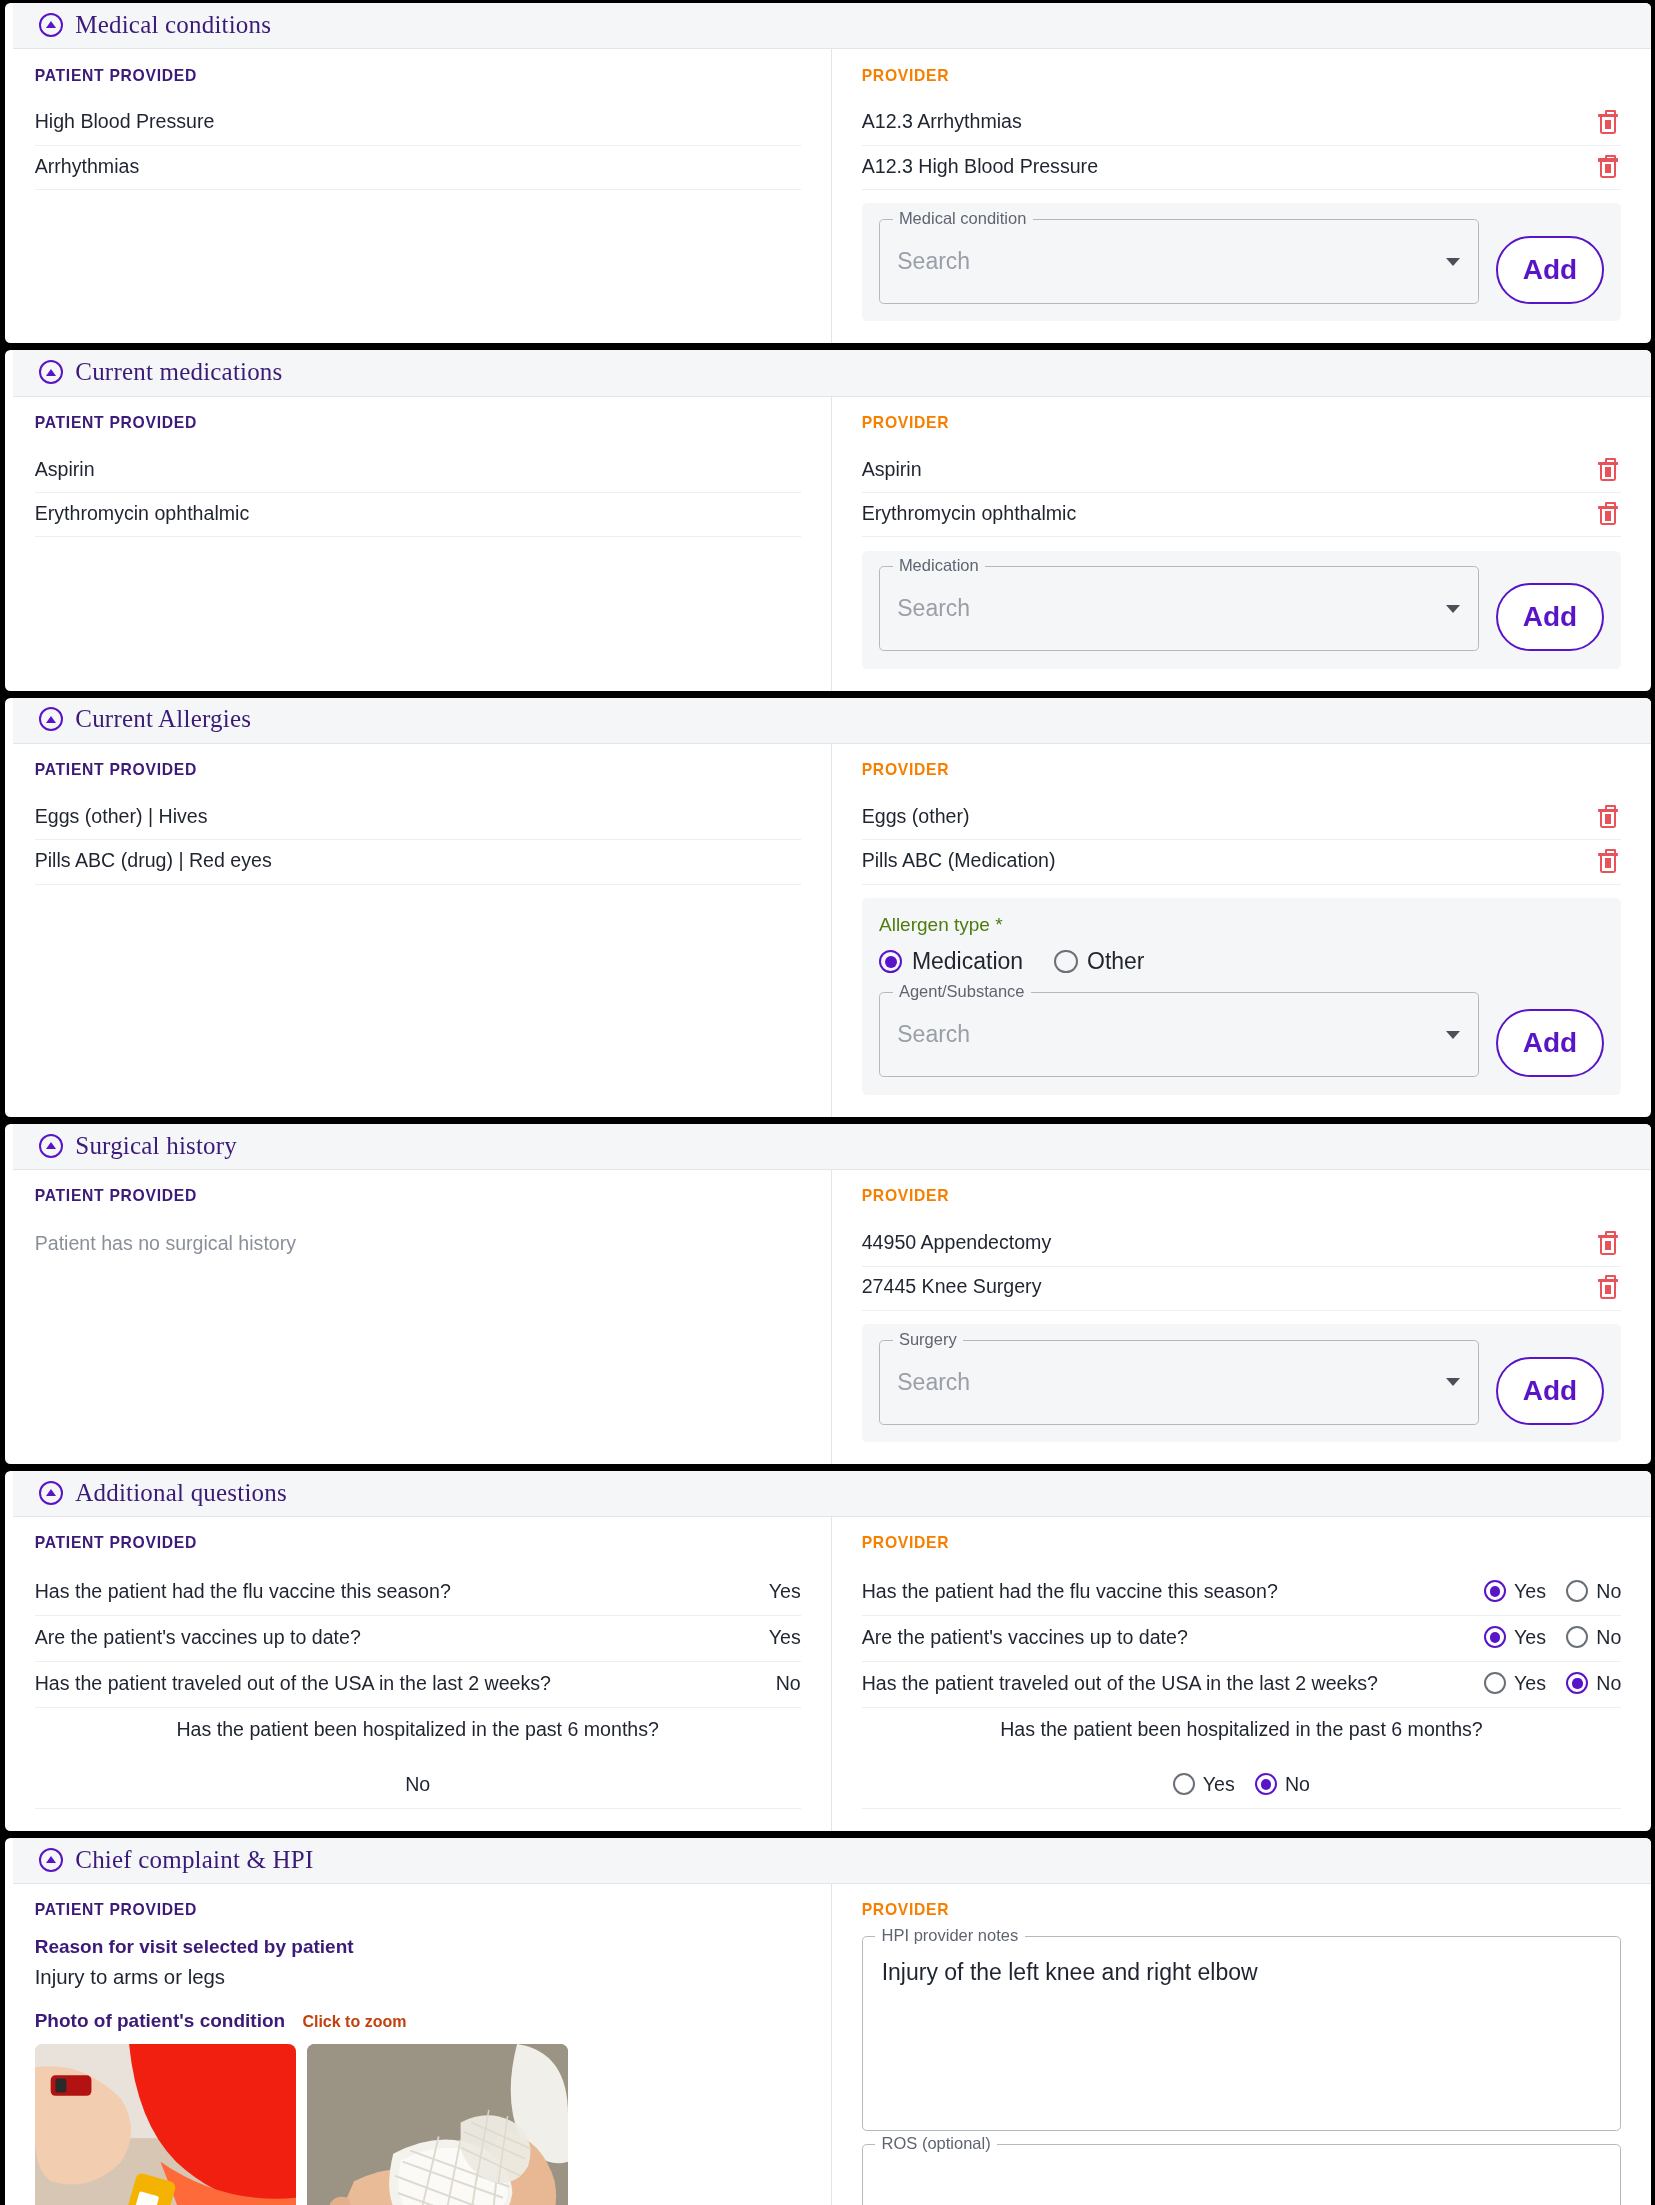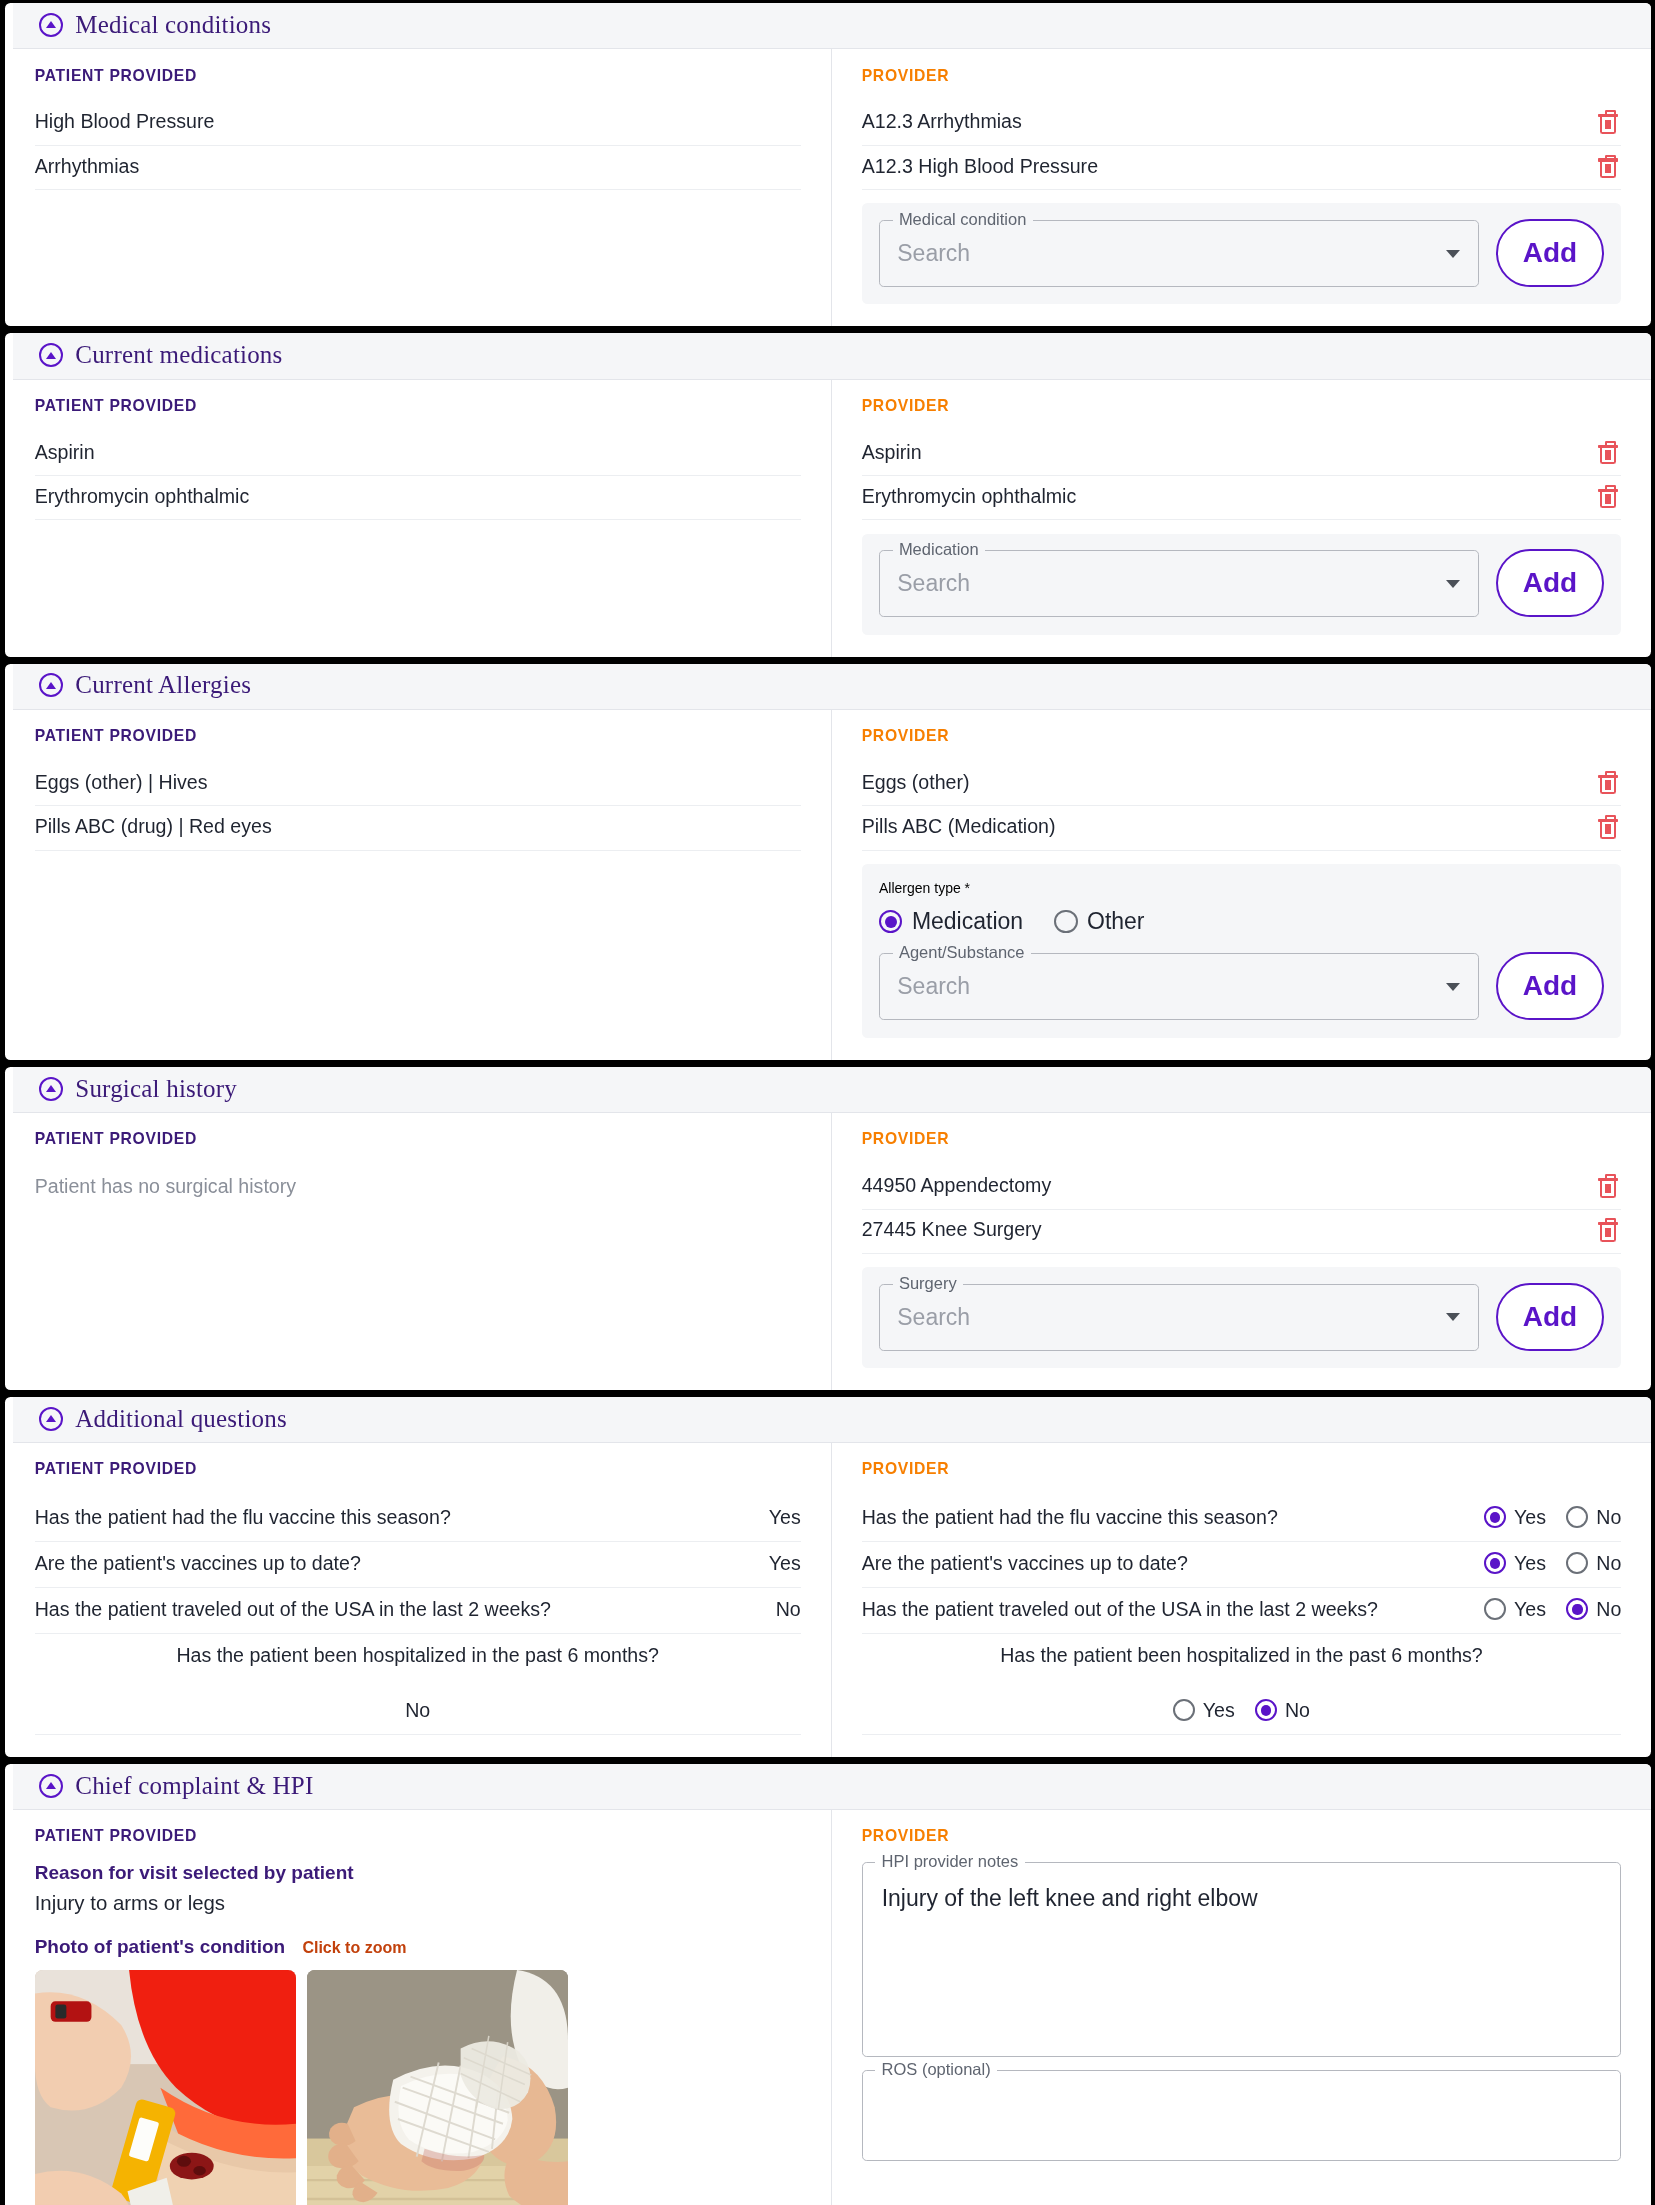--- a/index.html
+++ b/index.html
@@ -117,21 +117,21 @@
     align-items: flex-end;
     gap: 17.3px;
   }
   .search-panel.with-radio { flex-direction: column; align-items: stretch; gap: 0; }
 
   .field {
     position: relative;
     flex: 1 1 auto;
     border: 1.2px solid #b5b8bf;
     border-radius: 4.7px;
-    height: 67px;
+    height: 85px;
     display: flex; align-items: center;
     padding: 0 17.3px;
     background: transparent;
   }
   .field .legend {
     position: absolute;
     top: -10.2px; left: 12.6px;
     background: #f5f6f8;
     padding: 0 6.3px;
     font-size: 16.5px;
@@ -155,21 +155,21 @@
     background: #fff;
     color: #5a14c8;
     font-size: 28px;
     font-weight: bold;
     display: flex; align-items: center; justify-content: center;
     cursor: pointer;
     text-align: center;
   }
 
   .radio-row-wrap { width: 100%; }
-  .req-label { font-size: 14px; color: #000000; margin-bottom: 12.6px; }
+  .req-label { font-size: 19px; color: #4d7c0f; margin-bottom: 12.6px; }
   .radio-options { display: flex; align-items: center; gap: 31px; margin-bottom: 17.3px; }
   .radio-opt { display: flex; align-items: center; gap: 9.4px; font-size: 23px; color: #1f2430; cursor: pointer; }
   .radio {
     width: 23.5px; height: 23.5px; border-radius: 50%;
     border: 2.4px solid #6b7078; flex: 0 0 auto;
     display: flex; align-items: center; justify-content: center;
   }
   .radio.on { border-color: #5a14c8; }
   .radio.on:after {
     content:""; width: 11.8px; height: 11.8px; border-radius: 50%; background: #5a14c8;

